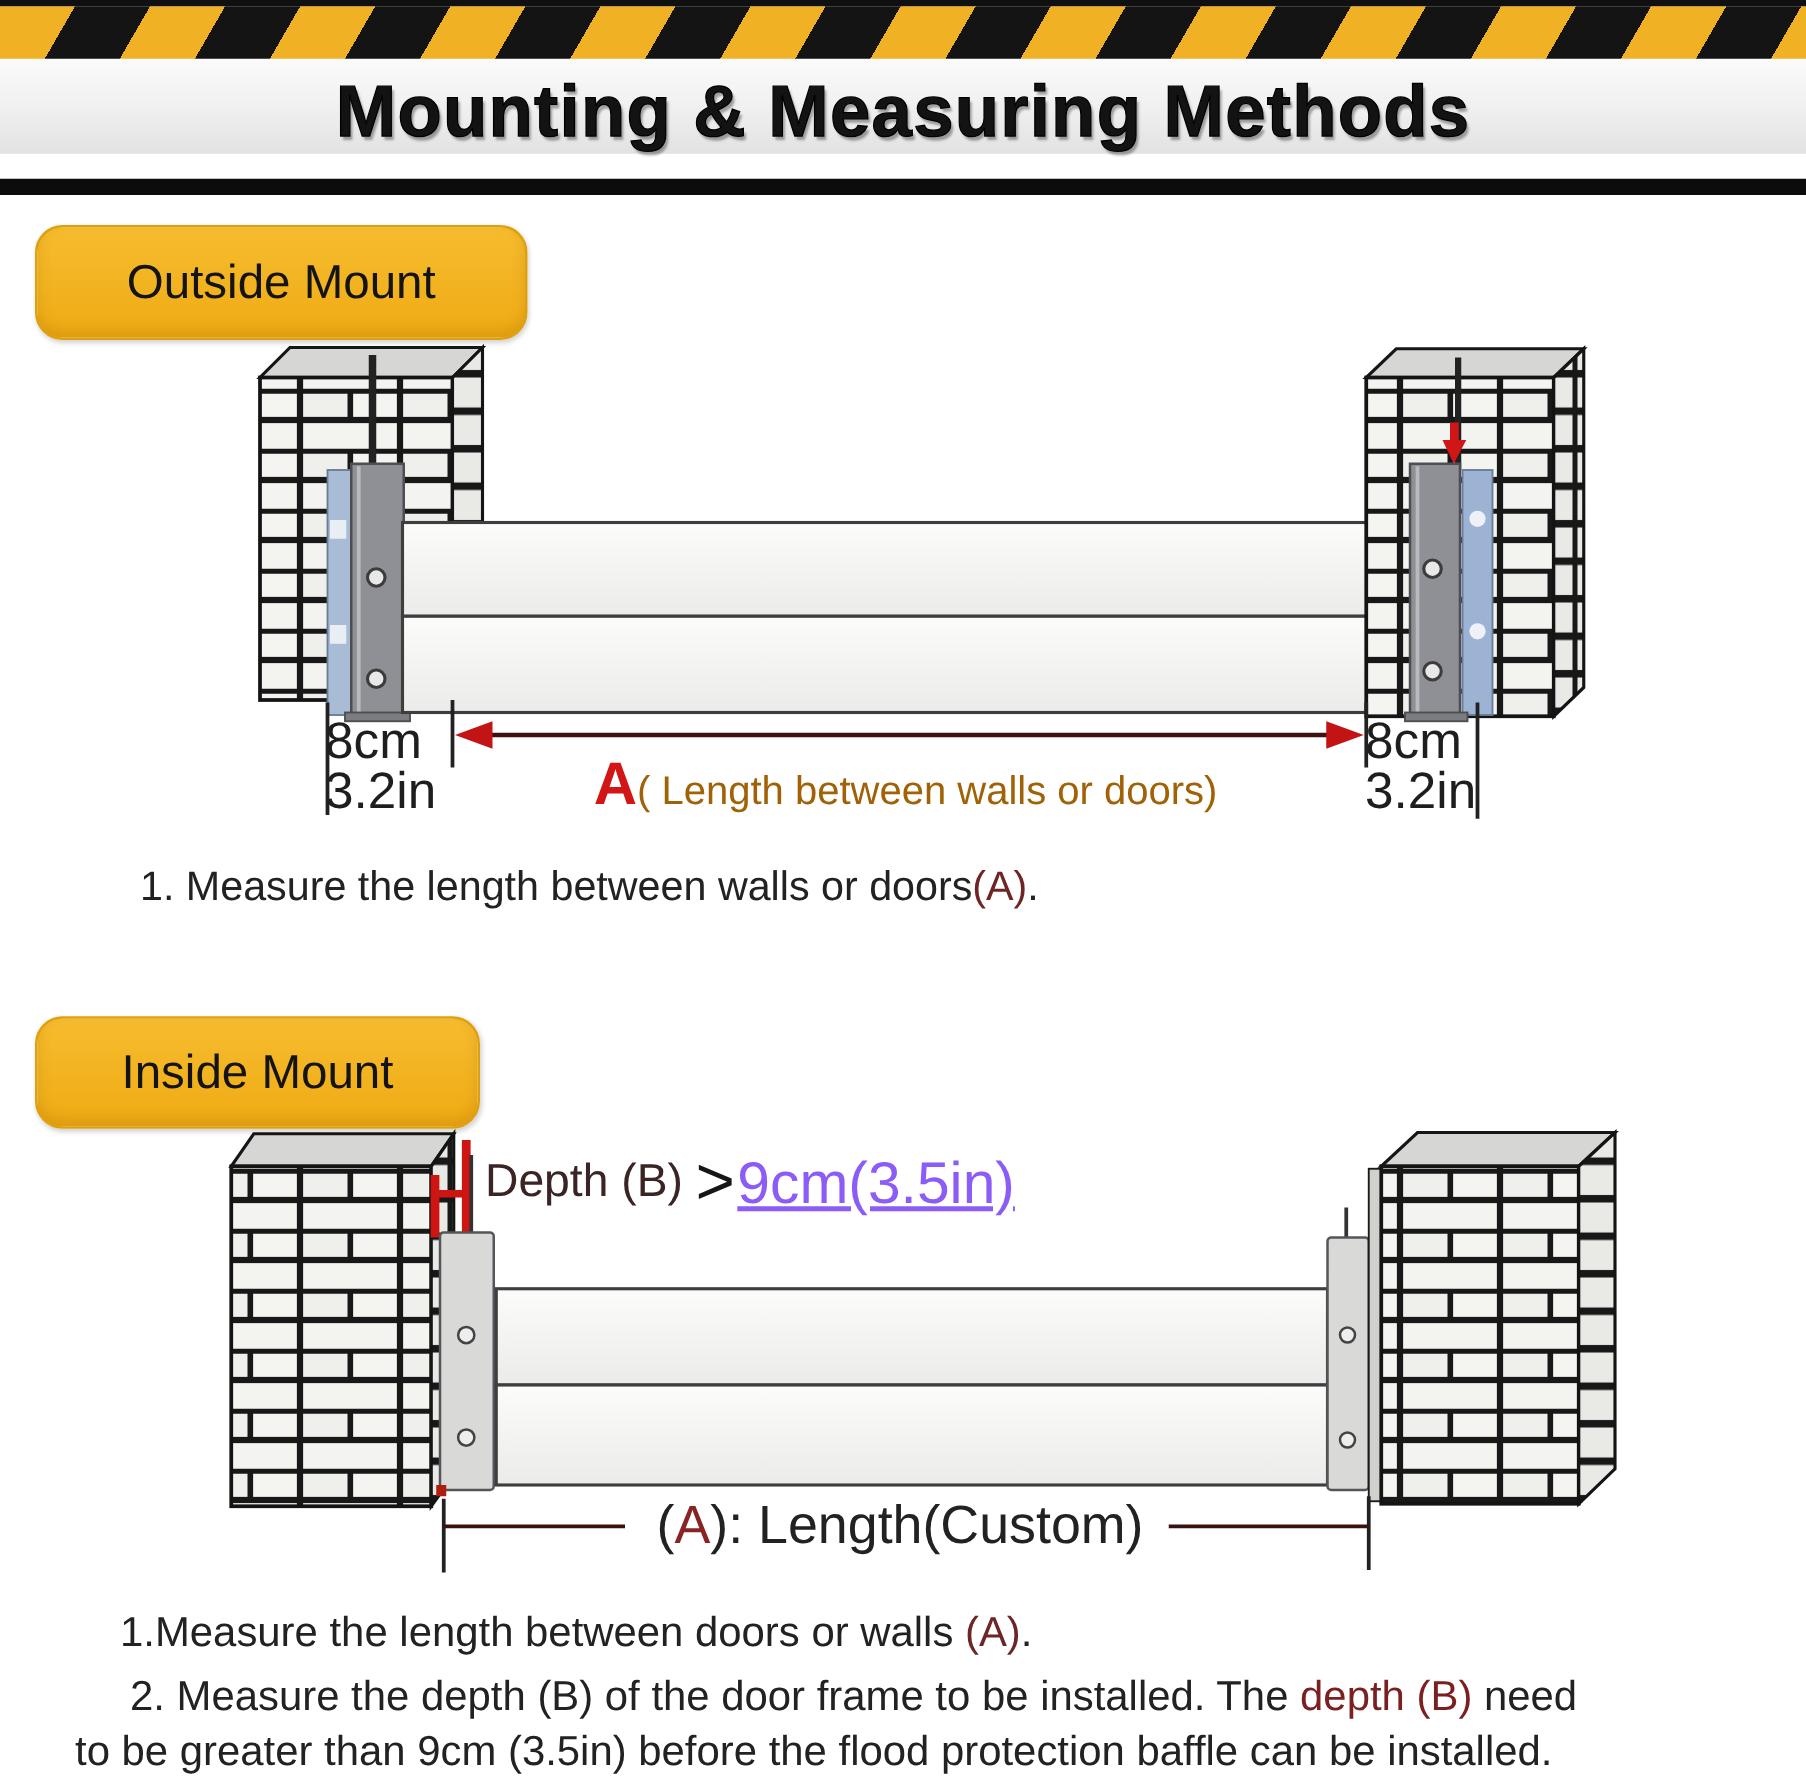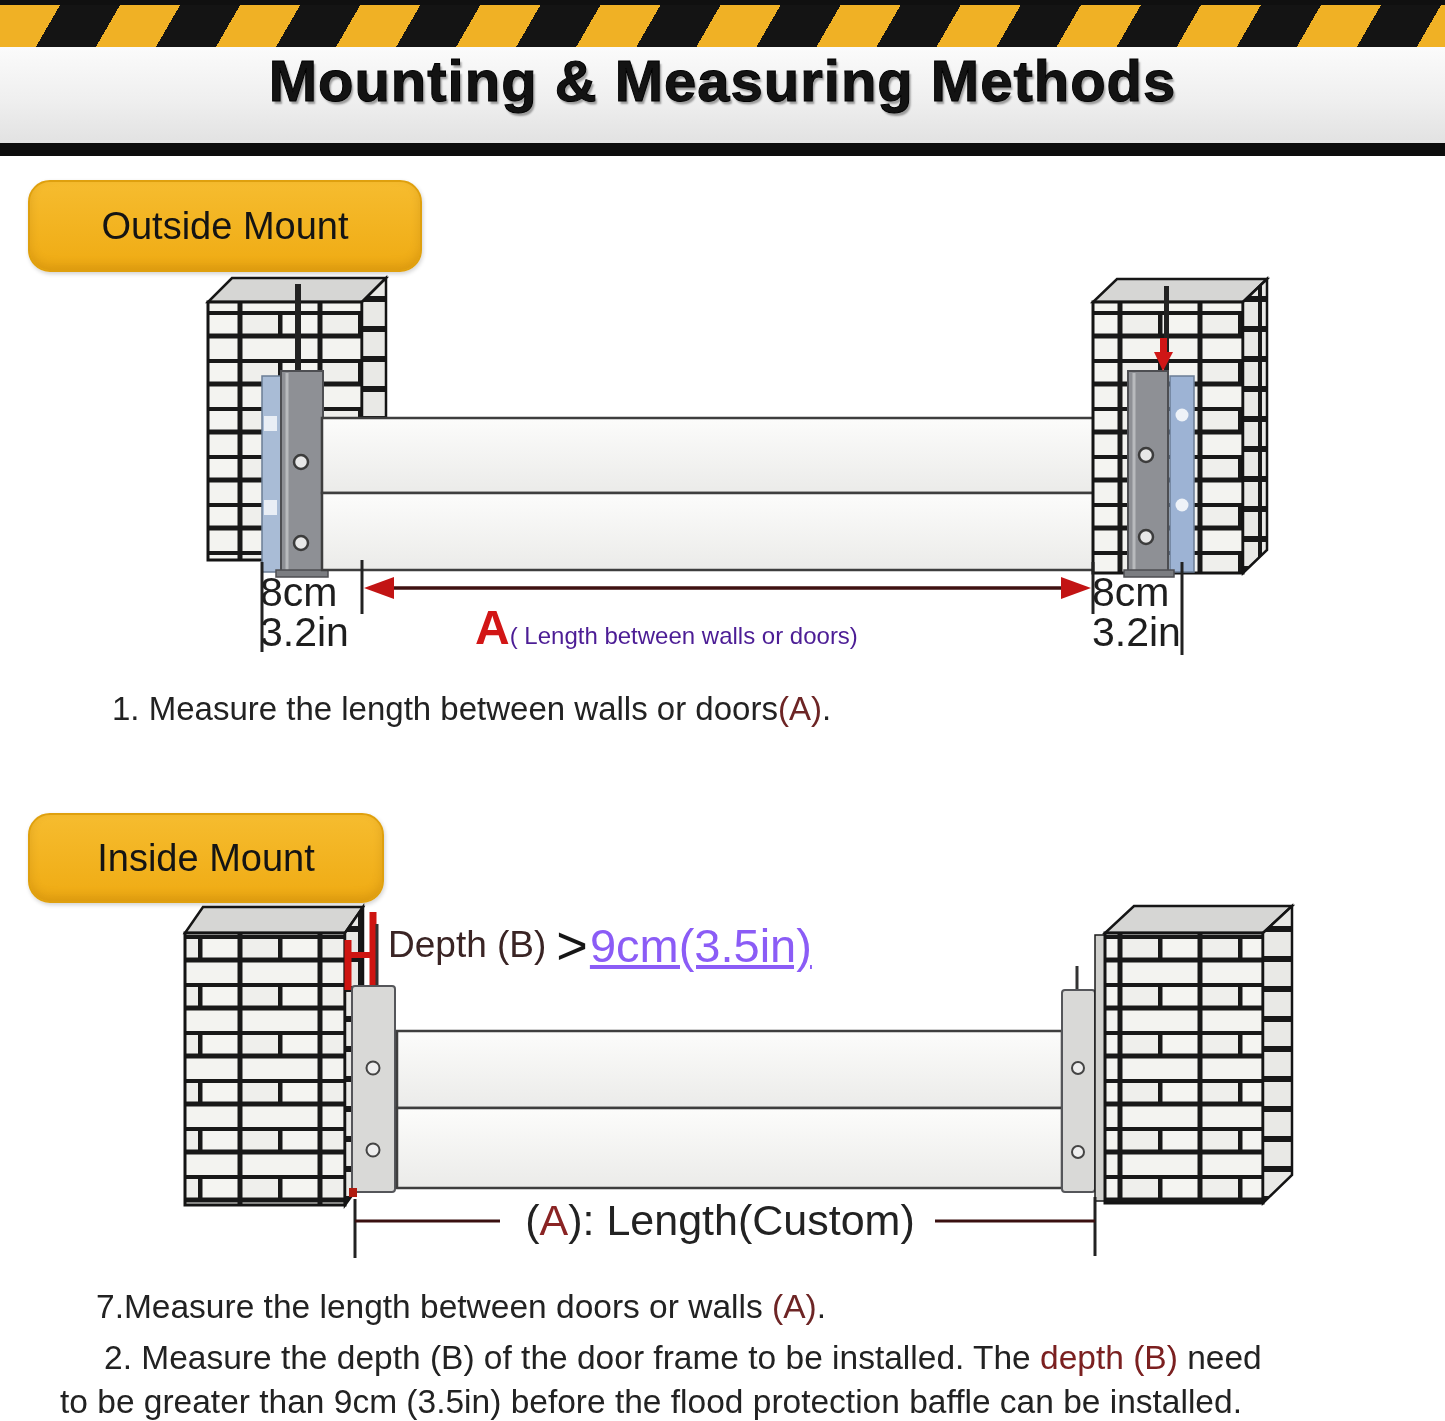--- a/index.html
+++ b/index.html
@@ -10,23 +10,23 @@
   }
   .abs{position:absolute;}
 
   
   .hazard{
     left:0;top:0;width:1445px;height:47px;
     border-top:5px solid #101010;
     background:repeating-linear-gradient(120deg,#f0b125 0 52px,#141414 52px 104px);
   }
   .title-band{
-    left:0;top:47px;width:1445px;height:96px;
+    left:0;top:47px;width:1445px;height:76px;
     background:linear-gradient(180deg,#fbfbfb 0%,#efefef 55%,#e2e2e2 100%);
-    display:flex;align-items:flex-start;justify-content:center;
+    display:flex;align-items:flex-end;justify-content:center;
   }
   .title{
     font-size:58px;font-weight:bold;letter-spacing:1px;color:#131313;
     text-shadow:2px 3px 2px rgba(0,0,0,0.35);
     -webkit-text-stroke:1px #000;
   }
   .black-bar{left:0;top:143px;width:1445px;height:13px;background:#0c0c0c;}
 
   
   .section-label{
@@ -39,21 +39,21 @@
   .label-outside{left:28px;top:180px;width:390px;height:88px;}
   .label-inside{left:28px;top:813px;width:352px;height:86px;}
 
   
   .dim-block{font-size:41px;line-height:40px;color:#1e1e1e;width:100px;}
   .dim-left{left:260px;top:572px;}
   .dim-right{left:1092px;top:572px;}
 
   .span-label{left:475px;top:600px;white-space:nowrap;}
   .span-label .letterA{font-size:48px;font-weight:bold;color:#d21616;}
-  .span-label .caption{font-size:24px;color:#4c1d95;}
+  .span-label .caption{font-size:32px;color:#a16207;}
 
   .depth-note{left:388px;top:914px;white-space:nowrap;display:flex;align-items:center;}
   .depth-note .dlabel{font-size:37px;color:#3a2424;margin-right:10px;}
   .depth-note .dsym{font-size:54px;color:#161616;margin-right:2px;font-weight:400;}
   .depth-note .dval{font-size:47px;color:#8b5cf6;text-decoration:underline;}
 
   .inside-span-label{left:500px;top:1196px;width:440px;text-align:center;font-size:43px;color:#222;white-space:nowrap;}
   .inside-span-label .letterA{color:#8a2424;}
 
   
@@ -242,15 +242,15 @@
 <div class="abs depth-note">
   <span class="dlabel">Depth (B)</span>
   <span class="dsym">&gt;</span>
   <span class="dval">9cm(3.5in)</span>
 </div>
 <div class="abs inside-span-label">
   <span>(</span><span class="letterA">A</span><span>): Length(Custom)</span>
 </div>
 
 <div class="abs steps-bottom">
-  <div class="p1"><span>7.Measure the length between doors or walls </span><span class="accent-soft">(A)</span><span>.</span></div>
+  <div class="p1"><span>1.Measure the length between doors or walls </span><span class="accent-soft">(A)</span><span>.</span></div>
   <div class="p2"><span>2. Measure the depth (B) of the door frame to be installed. The </span><span class="accent-red">depth (B)</span><span> need</span><br><span class="cont">to be greater than 9cm (3.5in) before the flood protection baffle can be installed.</span></div>
 </div>
 
 </body></html>

